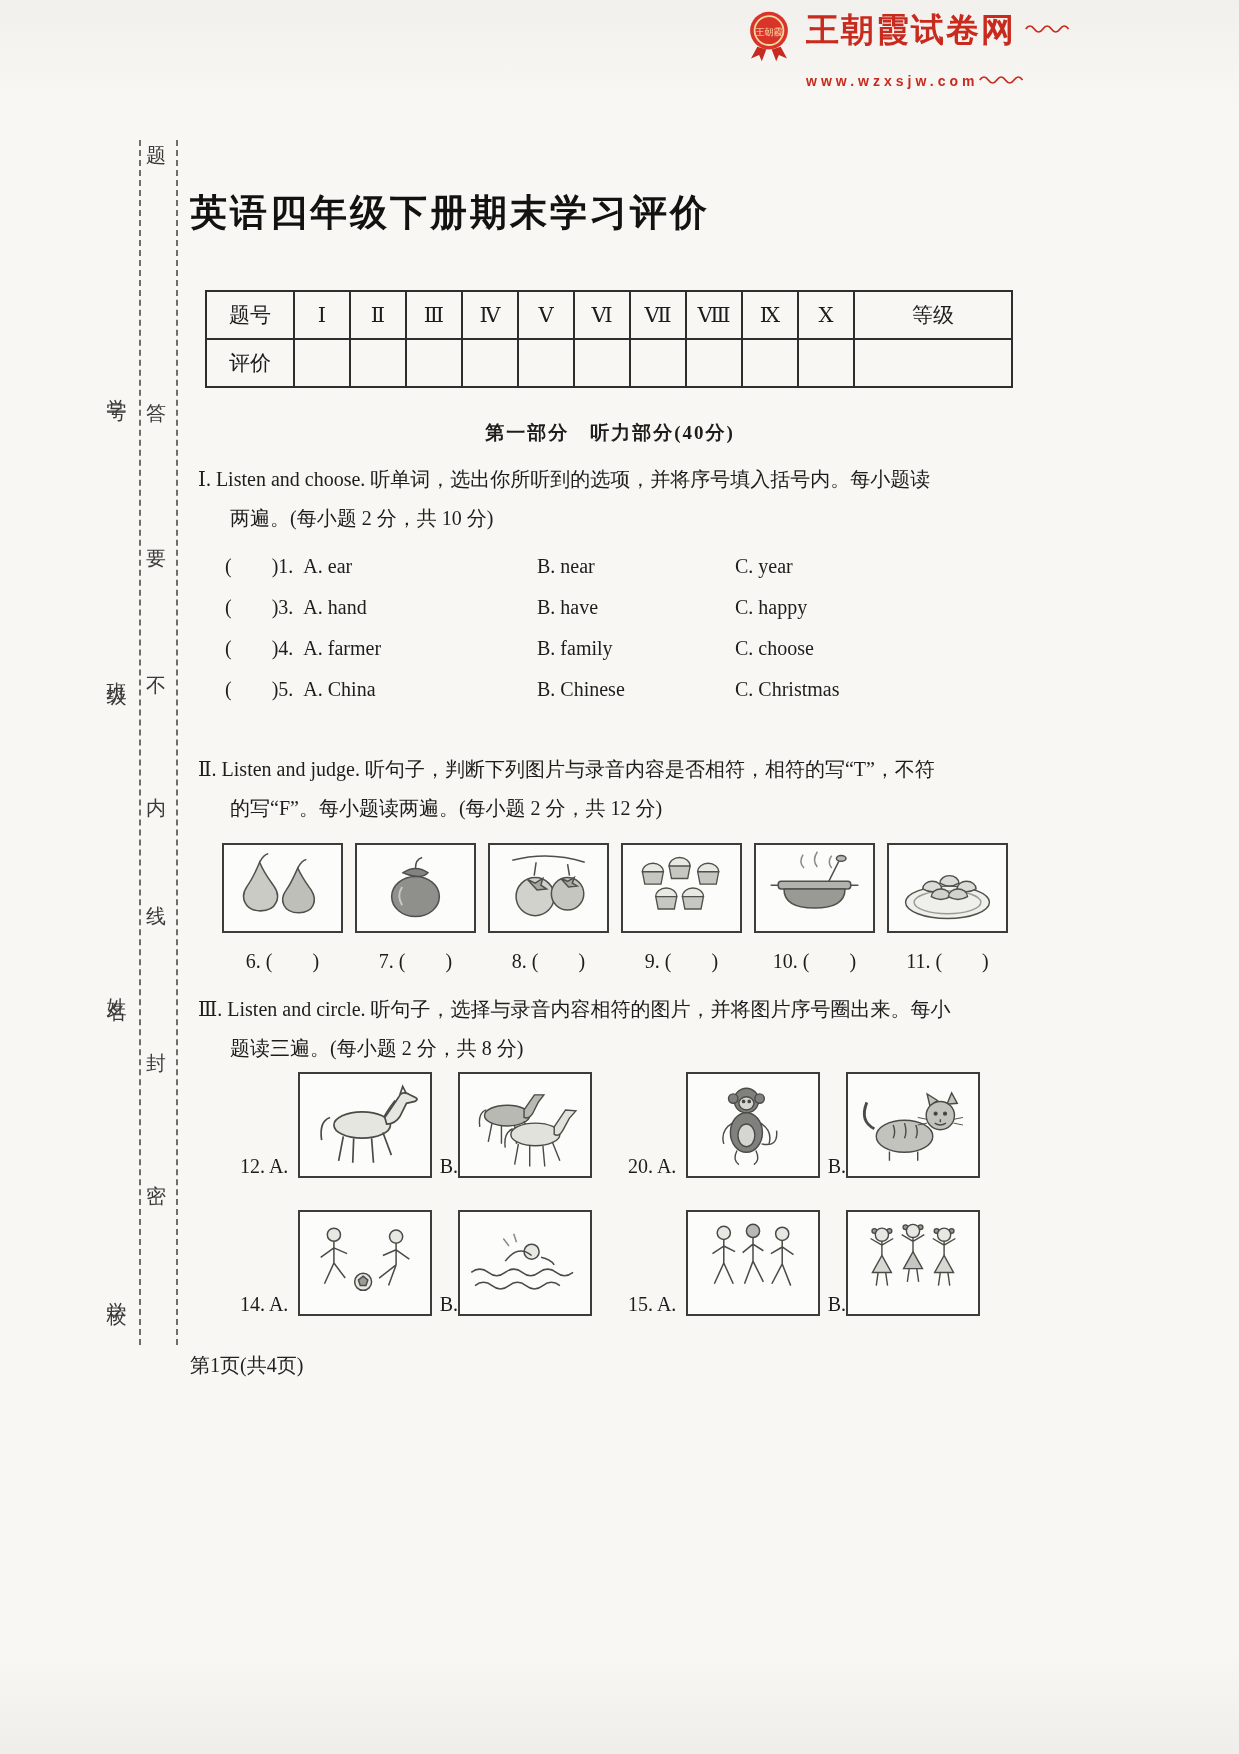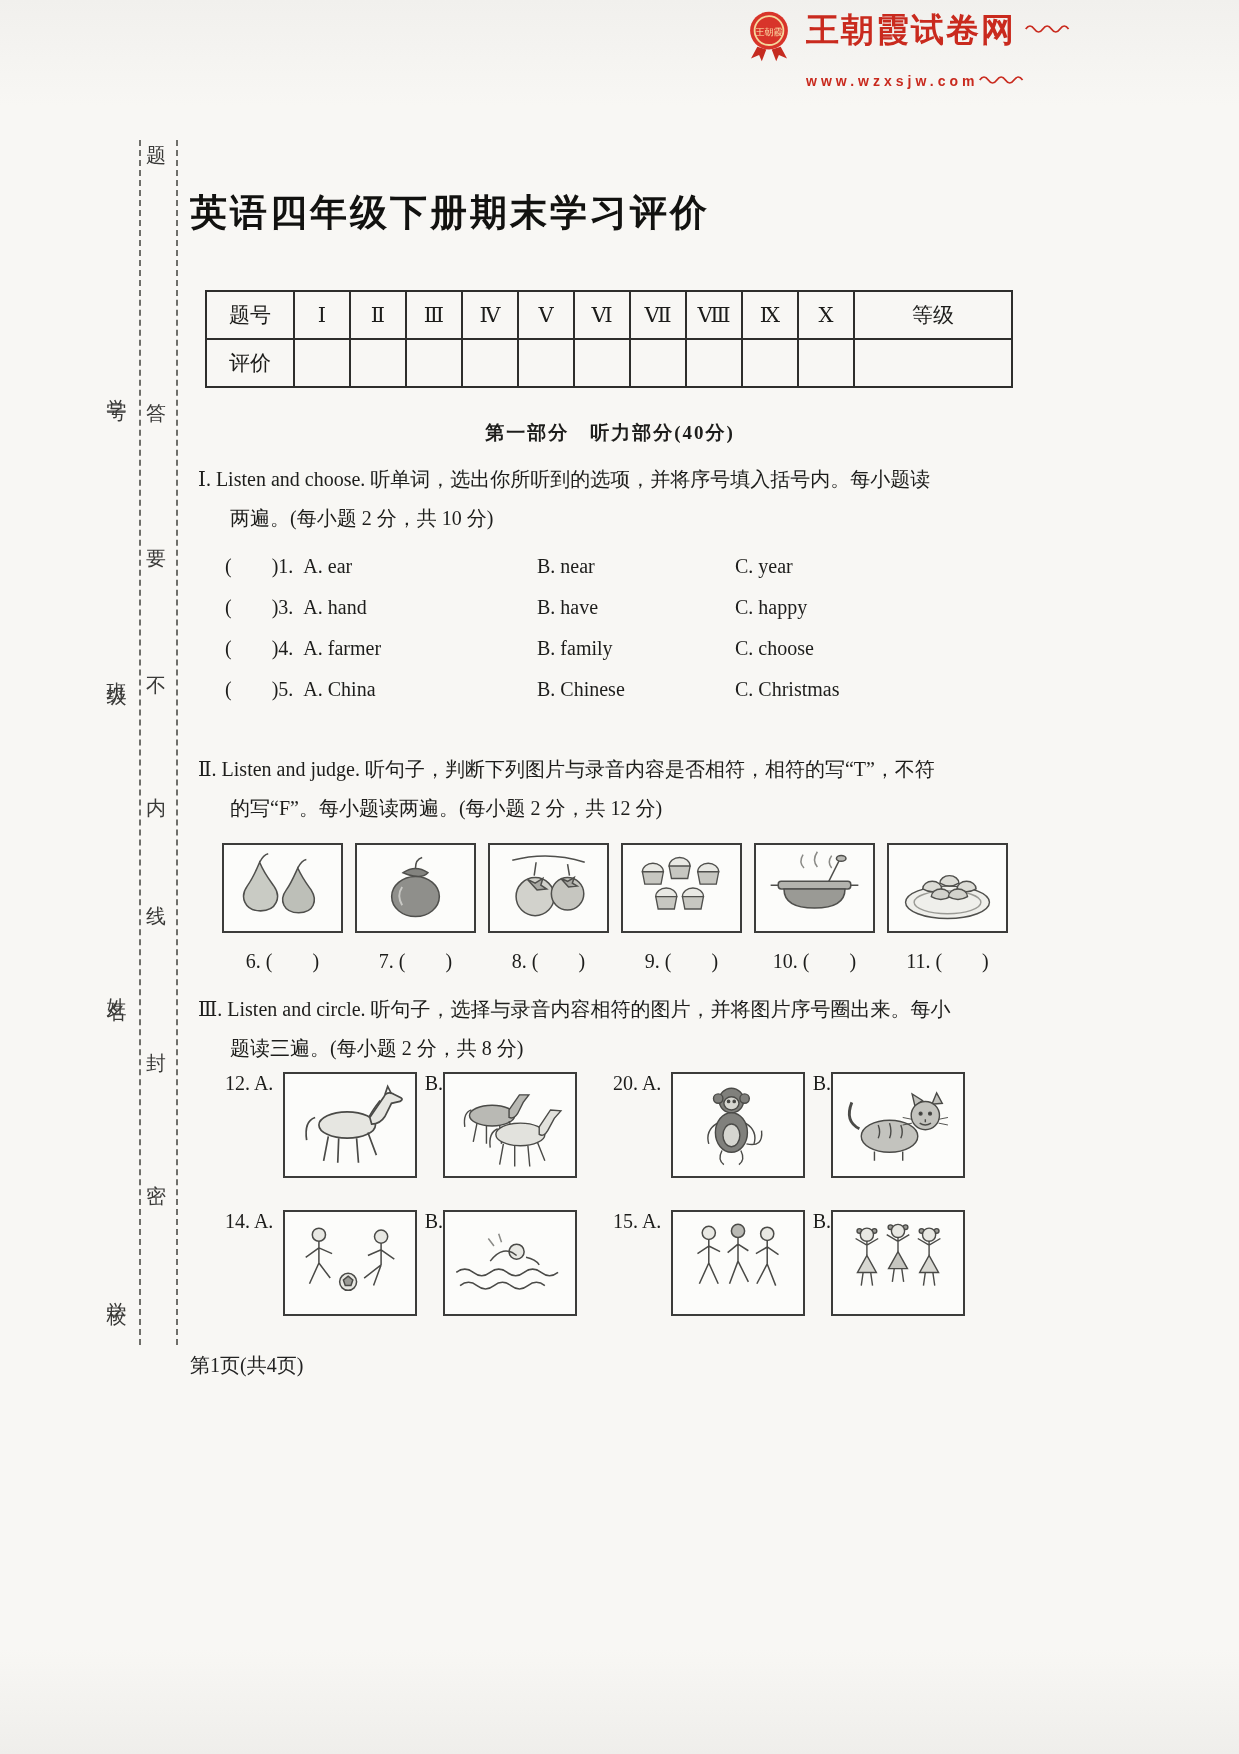--- a/index.html
+++ b/index.html
@@ -35,21 +35,21 @@
 
   .s1-items{position:absolute;left:225px;top:546px}
   .s1-row{display:grid;grid-template-columns:312px 198px auto;height:41px;align-items:center;font-size:20px}
   .s1-row .q{margin-right:10px}
 
   .imgrow{position:absolute;left:222px;top:843px;display:flex;gap:12px}
   .imgbox{width:121px;height:90px;border:2px solid #3c3c3a;background:#fcfcfa;display:flex;align-items:center;justify-content:center}
   .lblrow{position:absolute;left:222px;top:948px;display:flex;gap:12px;font-size:20px}
   .lblrow span{width:121px;text-align:center;white-space:nowrap}
 
-  .s3-row{position:absolute;left:225px;display:flex;align-items:flex-start;font-size:20px}
+  .s3-row{position:absolute;left:240px;display:flex;align-items:flex-end;font-size:20px}
   .img-lg{width:134px;height:106px;border:2px solid #3c3c3a;background:#fcfcfa;display:flex;align-items:center;justify-content:center;flex:none}
   .qnum{white-space:nowrap;width:58px;flex:none}
   .bl{white-space:nowrap;width:26px;text-align:right;flex:none}
   .sp36{width:36px;flex:none}
 
   .footer{position:absolute;left:190px;top:1352px;width:840px;font-size:20px;color:#222}
 </style>
 </head>
 <body>
 

